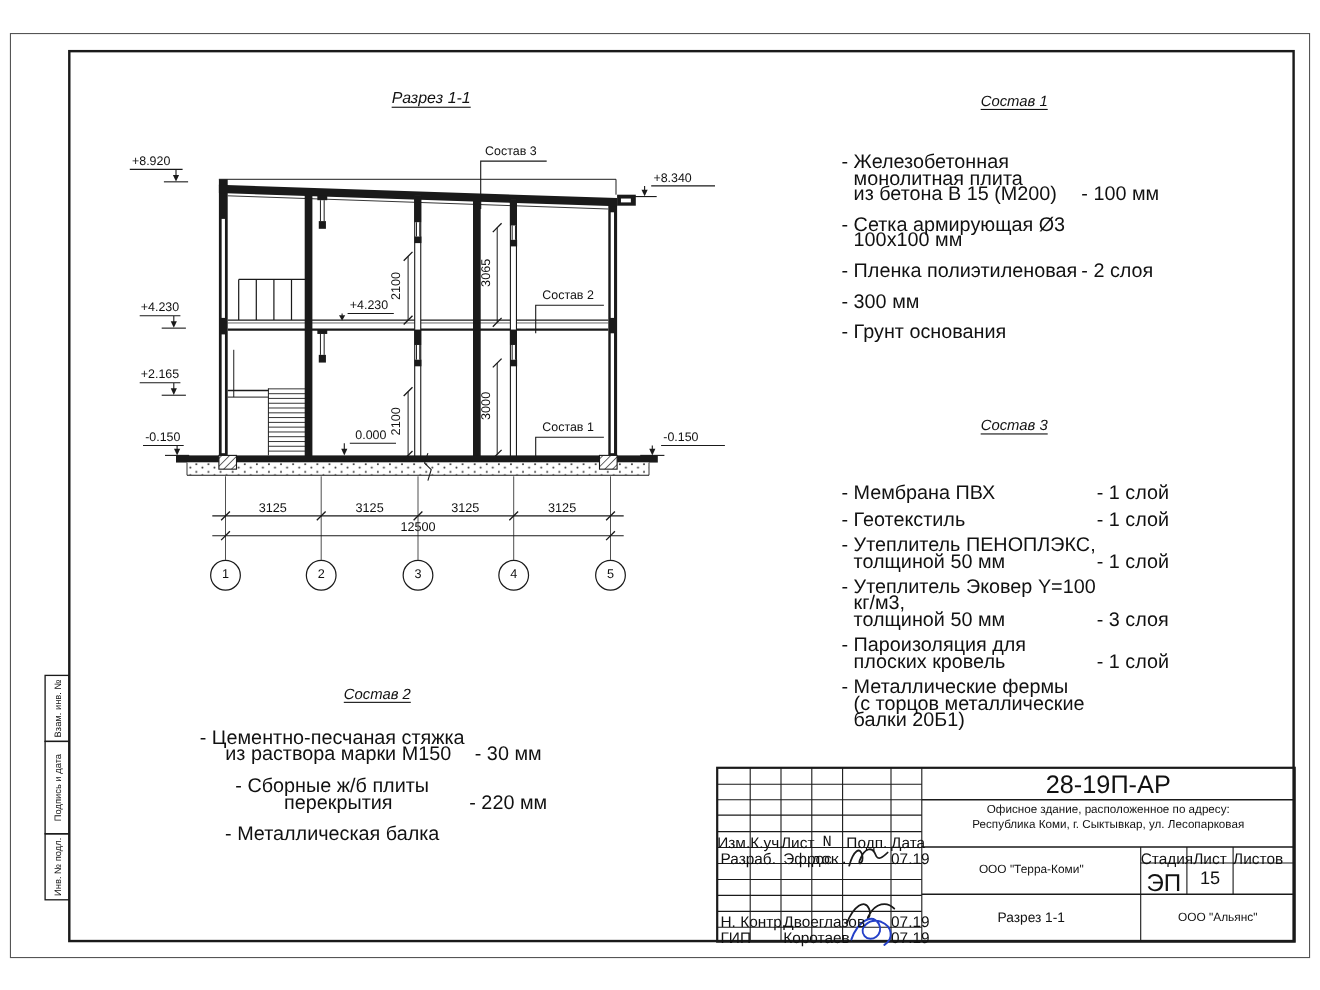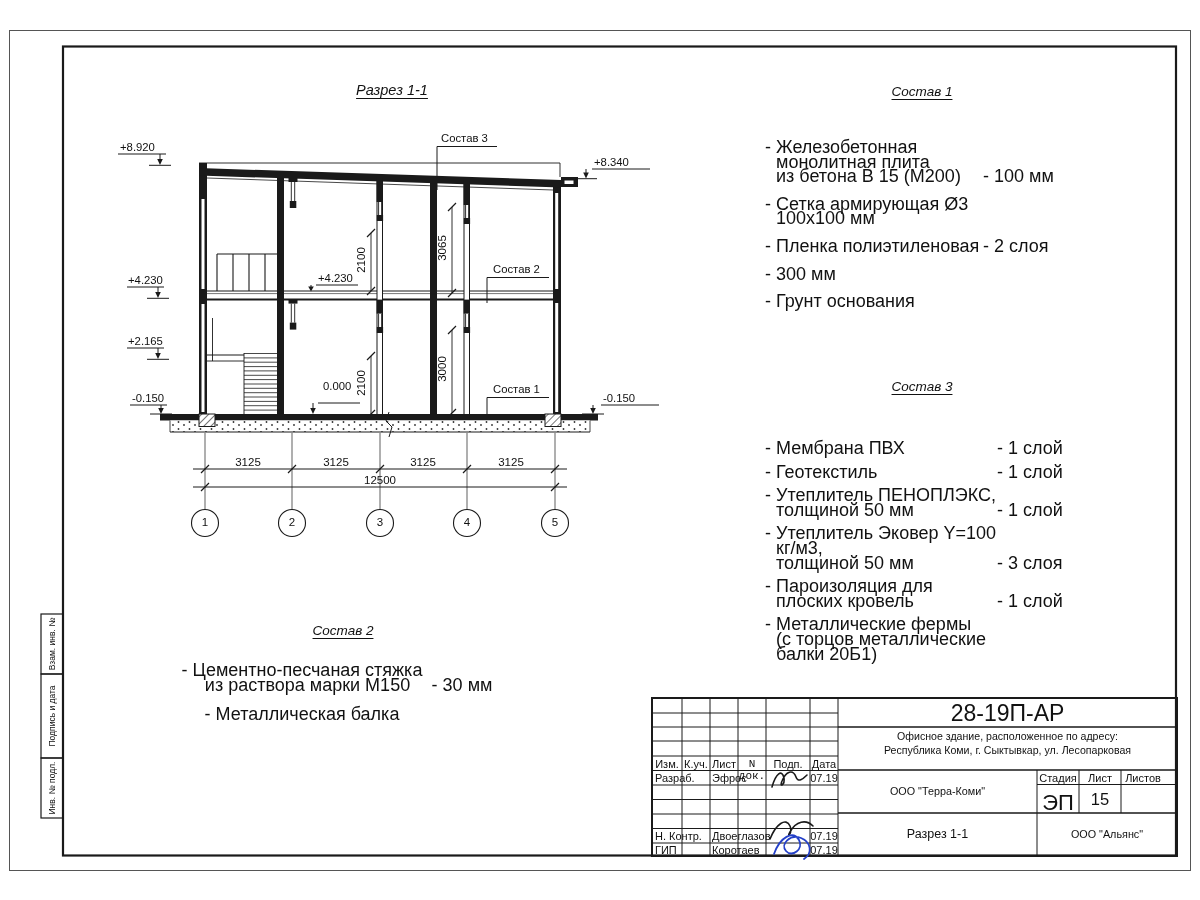--- a/index.html
+++ b/index.html
@@ -13,21 +13,21 @@
   .hdr{font-size:13.5px;}
   .lbl{font-size:11.3px;}
   .dim{font-size:11.5px;}
   .rot{transform:rotate(-90deg);}
   .list{position:absolute;font-size:18px;line-height:14.6px;}
   .list .row{display:grid;align-items:end;}
   .l1 .row{grid-template-columns:218px 1fr;margin-bottom:13px;}
   .l3 .row{grid-template-columns:232px 1fr;margin-bottom:9px;}
   .l2 .row{grid-template-columns:248px 1fr;margin-bottom:15px;text-align:center;}
   .nm{padding-left:11px;text-indent:-11px;white-space:pre-line;}
-  .tb{position:absolute;font-size:11px;}
+  .tb{position:absolute;font-size:14px;}
   .vstamp{position:absolute;transform:rotate(-90deg);text-align:center;font-size:8.5px;line-height:12px;}
 </style>
 </head>
 <body>
 
 <div class="page">
 
 <svg width="1200" height="900" viewBox="0 0 1200 900">
   <defs>
     <pattern id="diagHatch" patternUnits="userSpaceOnUse" width="5" height="5" patternTransform="rotate(45)">
@@ -195,21 +195,21 @@
 </svg>
 
 <div class="t c it u" style="left:339px;top:82px;width:106px;font-size:14.5px;">Разрез 1-1</div>
 
 <div class="t lbl" style="left:120px;top:141px;">+8.920</div>
 <div class="t lbl" style="left:128px;top:274px;">+4.230</div>
 <div class="t lbl" style="left:128px;top:335px;">+2.165</div>
 <div class="t lbl" style="left:132px;top:392px;">-0.150</div>
 <div class="t lbl" style="left:594px;top:156px;">+8.340</div>
 <div class="t lbl" style="left:603px;top:392px;">-0.150</div>
-<div class="t lbl" style="left:323px;top:380px;">0.000</div>
+<div class="t lbl" style="left:323px;top:390px;">0.000</div>
 <div class="t lbl" style="left:318px;top:272px;">+4.230</div>
 
 <div class="t c dim rot" style="left:339px;top:254px;width:44px;">2100</div>
 <div class="t c dim rot" style="left:420px;top:242px;width:44px;">3065</div>
 <div class="t c dim rot" style="left:339px;top:377px;width:44px;">2100</div>
 <div class="t c dim rot" style="left:420px;top:363px;width:44px;">3000</div>
 
 <div class="t c dim" style="left:216px;top:456px;width:64px;">3125</div>
 <div class="t c dim" style="left:304px;top:456px;width:64px;">3125</div>
 <div class="t c dim" style="left:391px;top:456px;width:64px;">3125</div>
@@ -280,20 +280,24 @@
         <div></div>
       </div>
 </div>
 
 <div class="t c it u hdr" style="left:278px;top:623px;width:130px;">Состав 2</div>
 <div class="list l2" style="left:178px;top:663px;width:320px;">
   <div class="row">
         <div class="nm">- Цементно-песчаная стяжка
 из раствора марки М150</div>
         <div>- 30 мм</div>
+      </div>
+  <div class="row">
+        <div class="nm">- Сборные ж/б плиты перекрытия</div>
+        <div>- 220 мм</div>
       </div>
   <div class="row">
         <div class="nm">- Металлическая балка</div>
         <div></div>
       </div>
 </div>
 
 <div class="vstamp" style="left:22px;top:638px;width:60px;">Взам. инв. №</div>
 <div class="vstamp" style="left:10px;top:710px;width:84px;">Подпись и дата</div>
 <div class="vstamp" style="left:22px;top:782px;width:60px;">Инв. № подл.</div>

